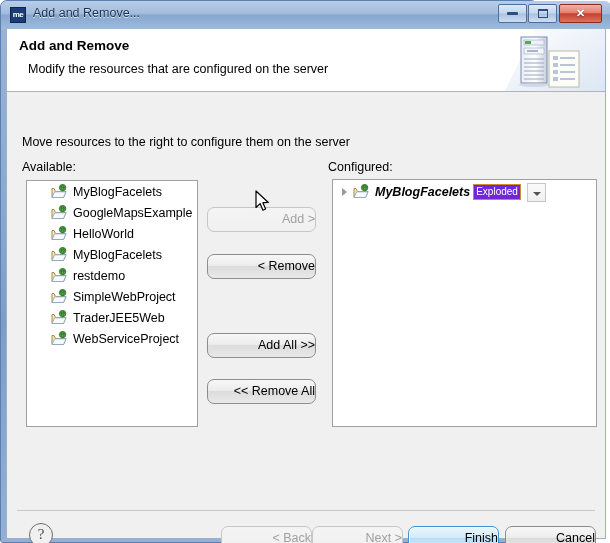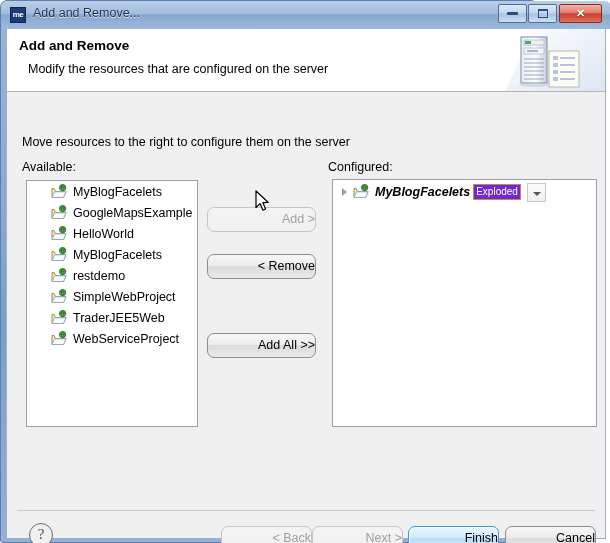--- a/index.html
+++ b/index.html
@@ -498,20 +498,21 @@
           </svg>
           <span class="cfg-name">MyBlogFacelets</span>
           <span class="cfg-value">Exploded</span>
           <span class="cfg-drop"></span>
         </div>
       </div>
 
     <div class="btn mid-btn b-add disabled">Add &gt;</div>
     <div class="btn mid-btn b-addall">Add All &gt;&gt;</div>
     <div class="btn mid-btn b-remove">&lt; Remove</div>
+    <div class="btn mid-btn b-removeall">&lt;&lt; Remove All</div>
 
 
     <div class="sep"></div>
     <div class="help-icon">?</div>
     <div class="btn bottom-btn b-back disabled">&lt; Back</div>
     <div class="btn bottom-btn b-next disabled">Next &gt;</div>
     <div class="btn bottom-btn b-finish">Finish</div>
     <div class="btn bottom-btn b-cancel">Cancel</div>
 
   </div>

